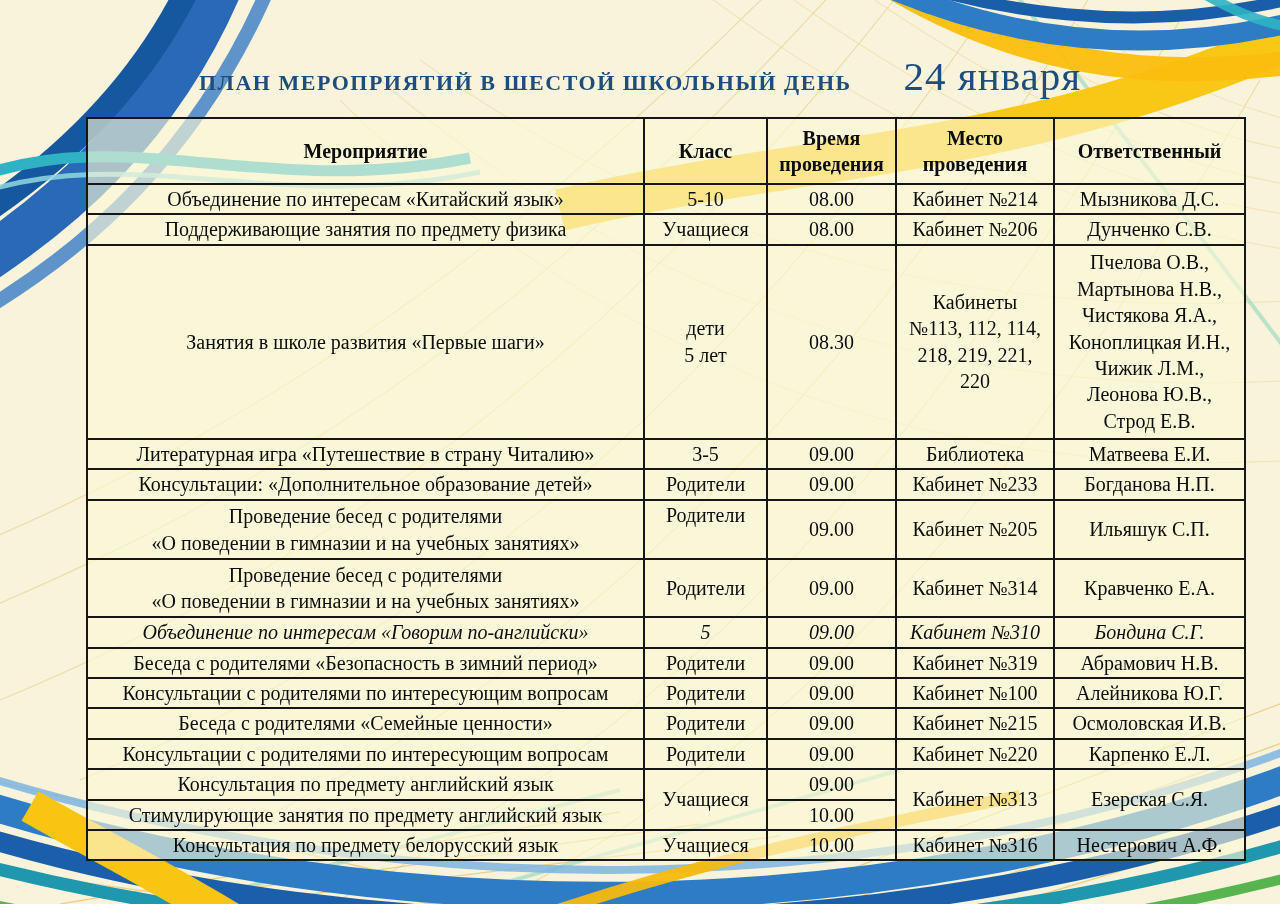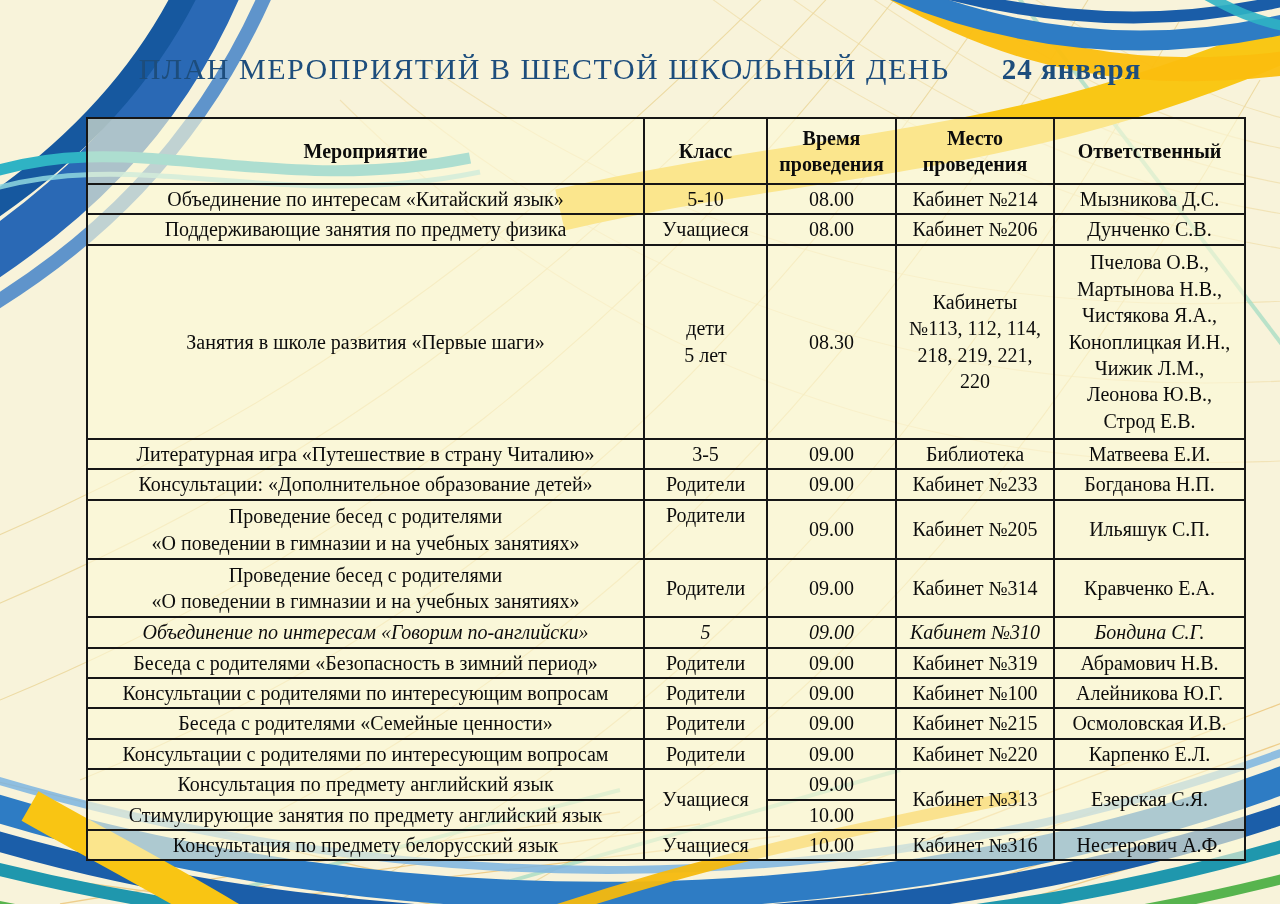--- a/index.html
+++ b/index.html
@@ -8,22 +8,22 @@
     font-family:"Liberation Serif",serif;
     background:#f8f3da;
   }
   .stage{position:relative;width:1280px;height:904px}
   svg.bg{position:absolute;left:0;top:0;width:1280px;height:904px}
   .titlebar{
     position:absolute;top:52px;left:0;right:0;
     display:flex;justify-content:center;align-items:baseline;gap:52px;
     color:#1d4d7c;white-space:nowrap;
   }
-  .title-text{font-weight:400;font-size:30px;letter-spacing:1.5px}
-  .title-date{font-weight:700;font-size:29px;letter-spacing:1px}
+  .title-text{font-weight:700;font-size:22px;letter-spacing:1.5px}
+  .title-date{font-weight:400;font-size:41px;letter-spacing:1px}
   table.schedule{
     position:absolute;left:86px;top:117px;width:1158px;
     border-collapse:collapse;table-layout:fixed;
   }
   .schedule th,.schedule td{
     border:2px solid #161616;
     background:rgba(252,248,214,0.62);
     text-align:center;vertical-align:middle;
     white-space:pre-line;
     font-size:20px;line-height:1.32;color:#0c0c0c;

